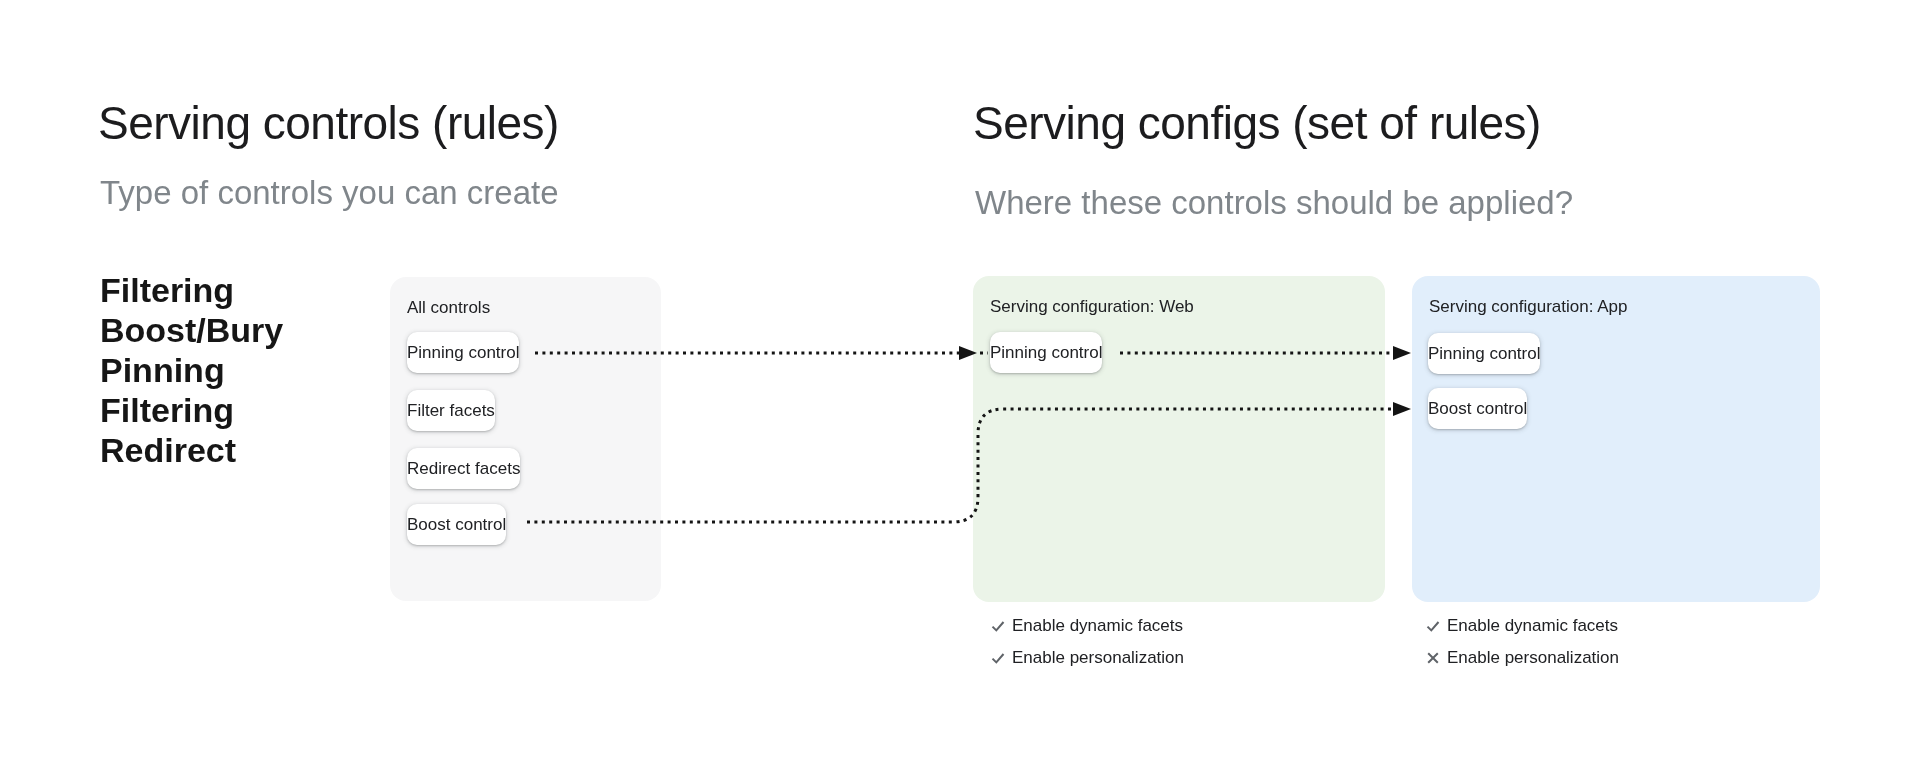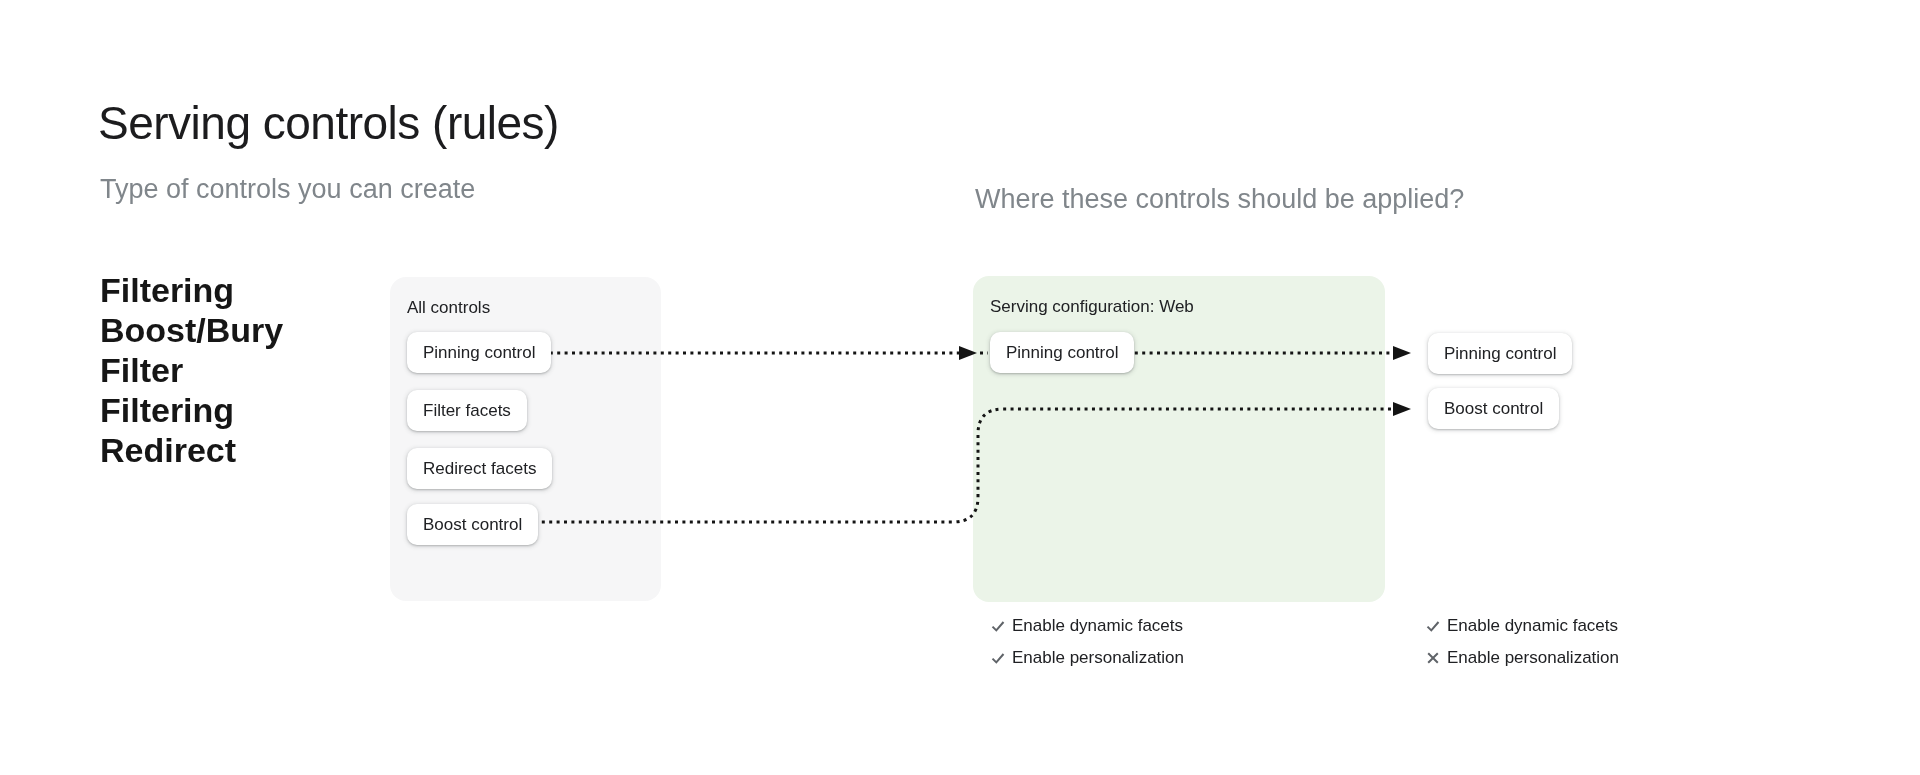--- a/index.html
+++ b/index.html
@@ -7,21 +7,21 @@
     position:relative;width:1920px;height:775px;background:#ffffff;
     font-family:"Liberation Sans", sans-serif;overflow:hidden;
   }
   .section-title{
     position:absolute;margin:0;font-size:46px;font-weight:400;
     color:#1c1c1e;letter-spacing:-0.5px;white-space:nowrap;
   }
   .section-title.left{left:98px;top:96px;}
   .section-title.right{left:973px;top:96px;}
   .section-subtitle{
-    position:absolute;margin:0;font-size:27px;font-weight:400;
+    position:absolute;margin:0;font-size:33px;font-weight:400;
     color:#80868b;white-space:nowrap;
   }
   .section-subtitle.left{left:100px;top:174px;}
   .section-subtitle.right{left:975px;top:184px;}
   .control-types{
     position:absolute;left:100px;top:270px;margin:0;padding:0;list-style:none;
   }
   .control-types li{
     font-size:34px;font-weight:600;color:#161616;line-height:40px;white-space:nowrap;
   }
@@ -30,56 +30,60 @@
   .card-green{left:973px;top:276px;width:412px;height:326px;background:#ebf4e8;}
   .card-blue{left:1412px;top:276px;width:408px;height:326px;background:#e1eefb;}
   .card-label{
     position:absolute;left:17px;top:21px;font-size:17px;color:#202124;white-space:nowrap;
   }
   .arrow-layer{position:absolute;left:0;top:0;z-index:1;pointer-events:none;}
   .dash{fill:none;stroke:#141414;stroke-width:3;stroke-dasharray:3 4.4;}
   .head{fill:#141414;stroke:none;}
   .chip{
     position:absolute;z-index:2;display:inline-flex;align-items:center;
-    height:41px;padding:0 16px;background:#ffffff;border:none;border-radius:10px;
+    height:41px;padding:0 0;background:#ffffff;border:none;border-radius:10px;
     font-family:"Liberation Sans", sans-serif;font-size:17px;color:#202124;
     box-shadow:0 1px 2px rgba(60,64,67,.28), 0 1px 4px 1px rgba(60,64,67,.14);
     white-space:nowrap;cursor:pointer;
   }
   .features{position:absolute;z-index:0;margin:0;padding:0;list-style:none;}
   .features-web{left:990px;top:615px;}
   .features-app{left:1425px;top:615px;}
   .feature-row{
     display:flex;align-items:center;gap:6px;height:22px;margin-bottom:10px;
     font-size:17px;color:#202124;white-space:nowrap;
   }
   .feature-icon{width:16px;height:16px;display:inline-block;flex:0 0 16px;}
 </style>
 </head>
 <body>
 
 <div class="canvas">
 
   <h1 class="section-title left">Serving controls (rules)</h1>
   <p class="section-subtitle left">Type of controls you can create</p>
+  <h1 class="section-title right">Serving configs (set of rules)</h1>
   <p class="section-subtitle right">Where these controls should be applied?</p>
 
   <ul class="control-types">
     <li>Filtering</li>
     <li>Boost/Bury</li>
-    <li>Filter</li>
+    <li>Pinning</li>
     <li>Filtering</li>
     <li>Redirect</li>
   </ul>
 
   <section class="card card-green">
     <div class="card-label">Serving configuration: Web</div>
   </section>
   <section class="card card-gray">
     <div class="card-label">All controls</div>
+  </section>
+  <section class="card card-blue">
+    <div class="card-label">Serving configuration: App</div>
   </section>
 
   <svg class="arrow-layer" width="1920" height="775" viewBox="0 0 1920 775" aria-hidden="true">
 
     <path class="dash" d="M535 353 H959"></path>
     <polygon class="head" points="959,346 977,353 959,360"></polygon>
     <path class="dash" d="M980 353 H988"></path>
 
     <path class="dash" d="M1120 353 H1393"></path>
     <polygon class="head" points="1393,346 1411,353 1393,360"></polygon>

